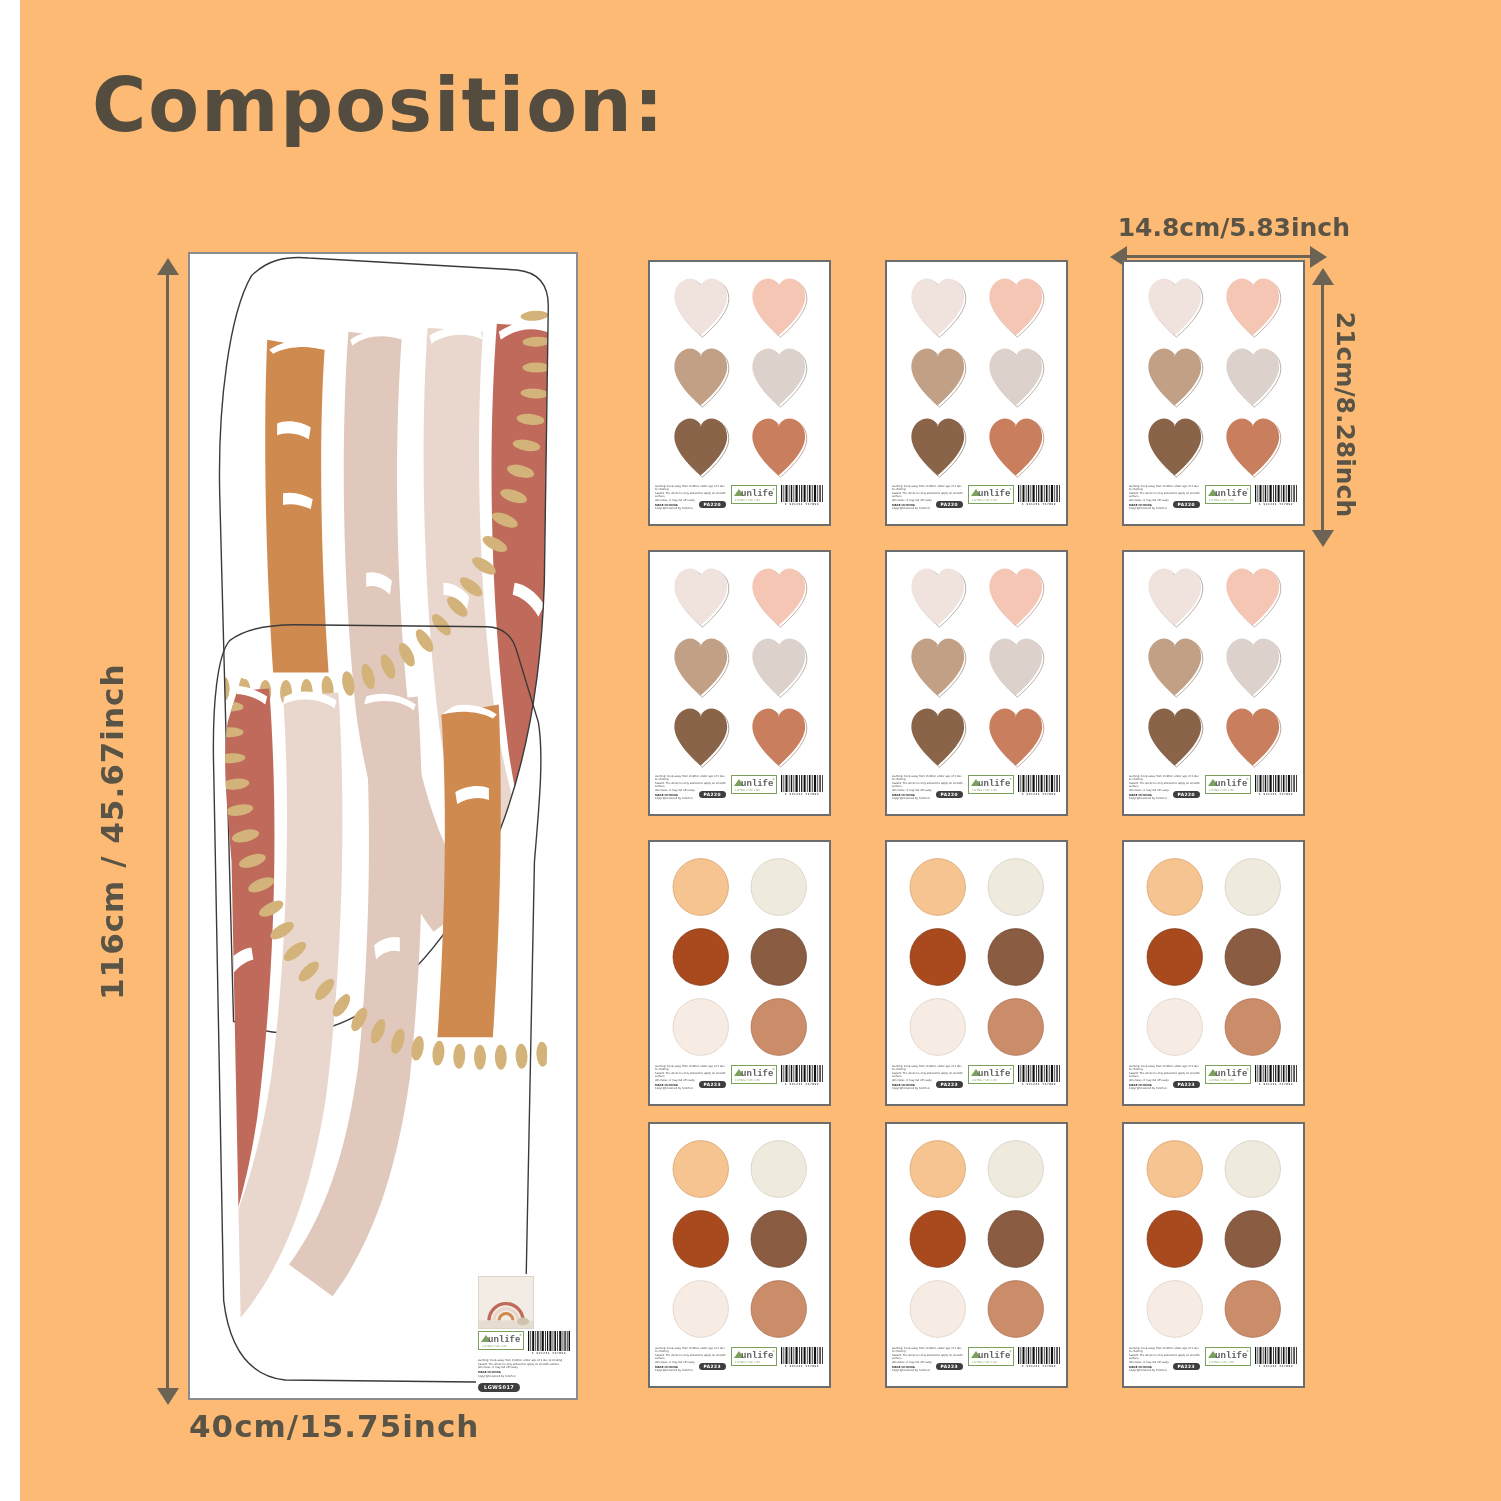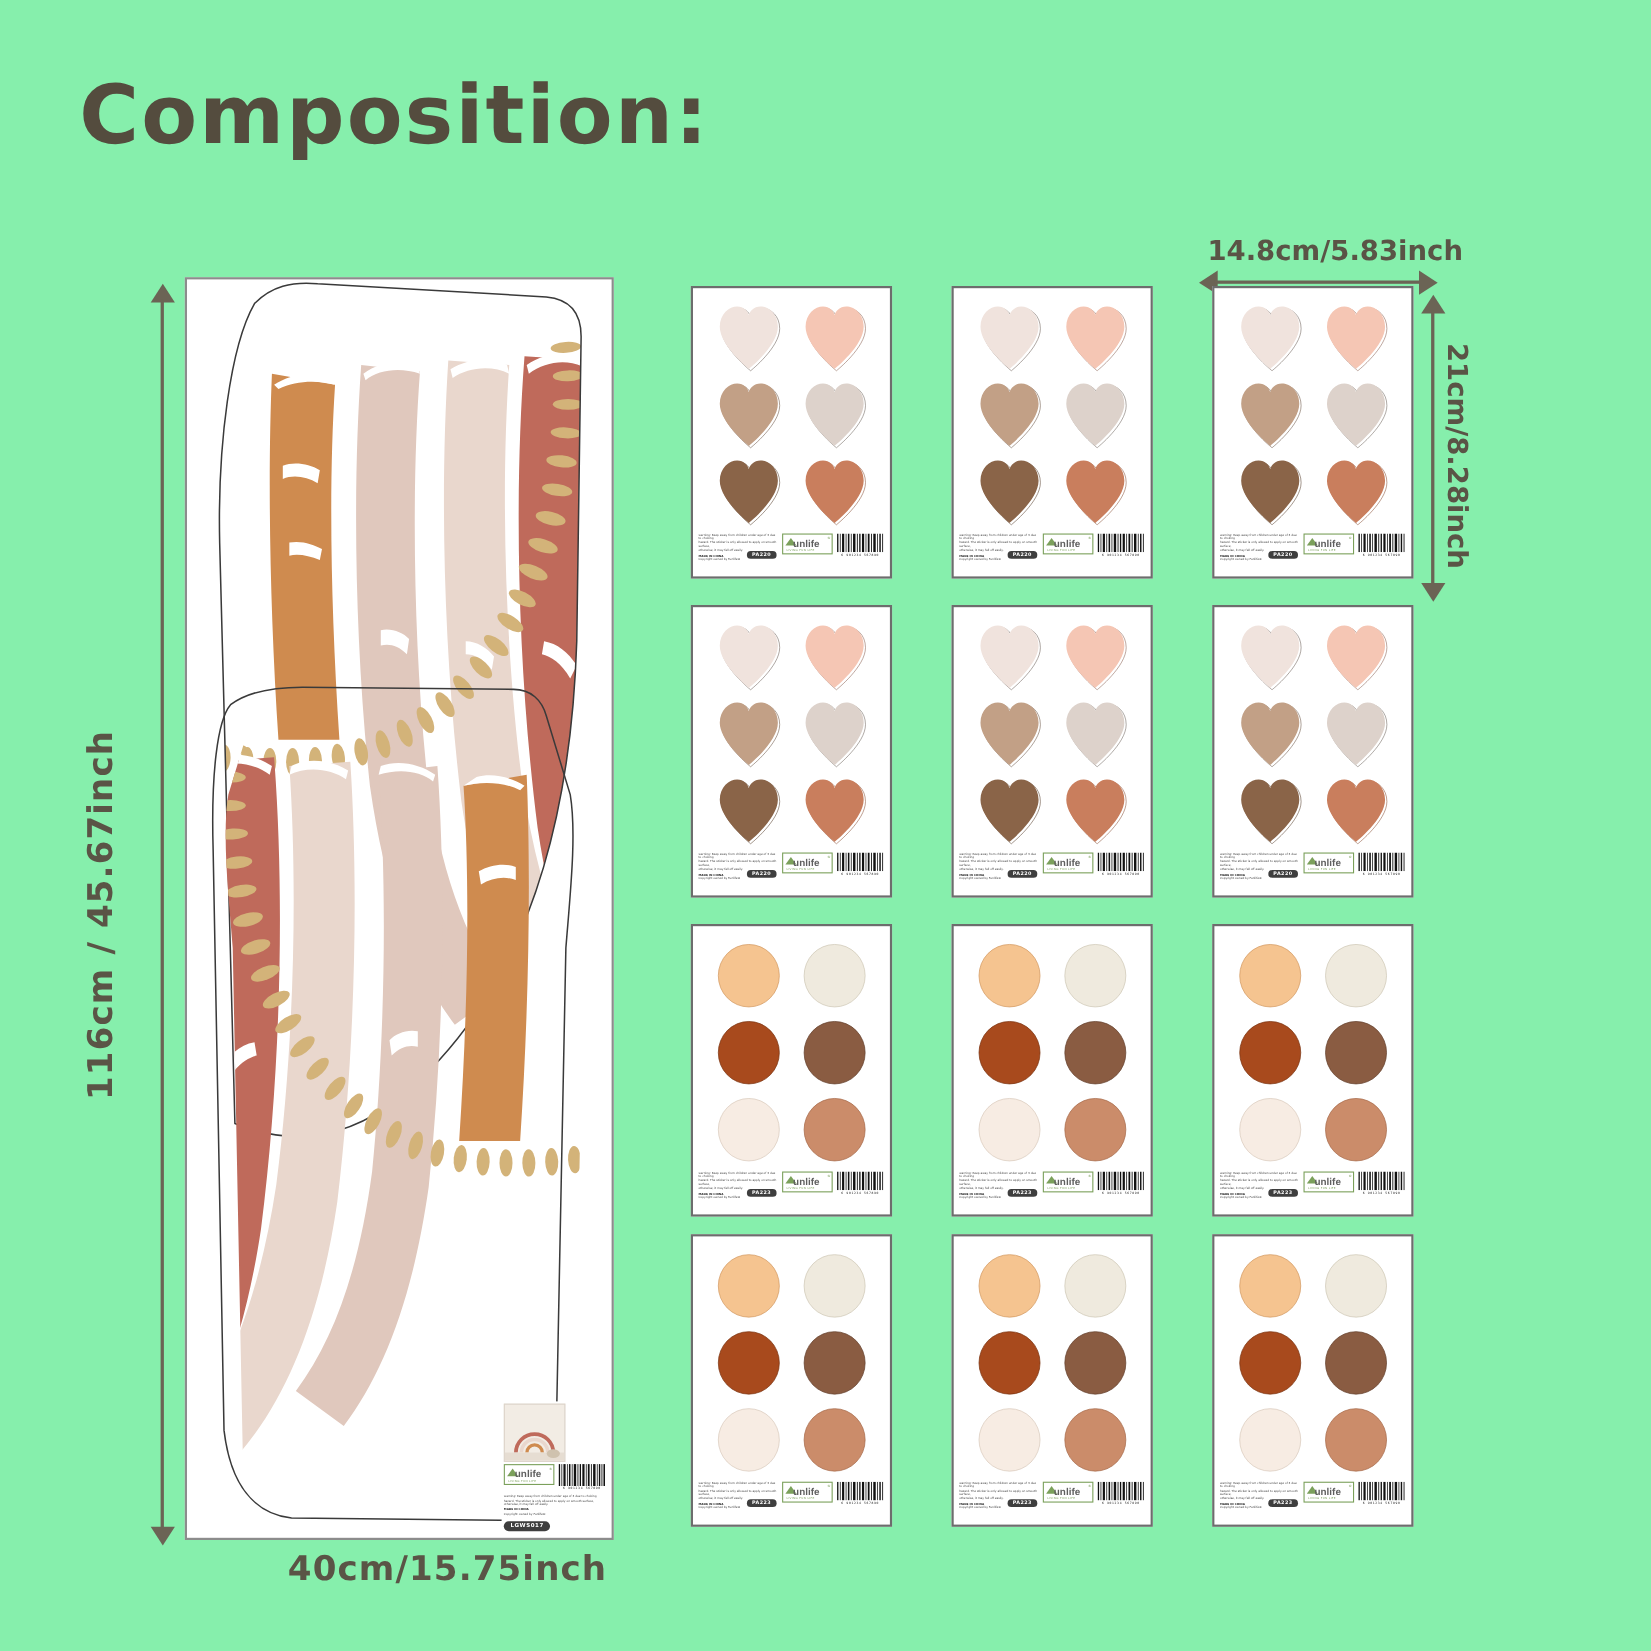--- a/index.html
+++ b/index.html
@@ -10,21 +10,22 @@
   body {
     width: 1501px;
     height: 1501px;
     position: relative;
     overflow: hidden;
     font-family: "DejaVu Sans", sans-serif;
   }
   #page {
     position: absolute;
     inset: 0;
-    background: #86efac;
+    background: #fdba74;
+    margin-left: 20px;
   }
 
   
   #title {
     position: absolute;
     left: 72px;
     top: 62px;
     font-family: "DejaVu Sans", sans-serif;
     font-size: 74px;
     font-weight: 700;
@@ -63,24 +64,24 @@
   #height-label {
     left: -68px;
     top: 822px;
     width: 320px;
     text-align: center;
     transform: rotate(-90deg);
     font-size: 31px;
     letter-spacing: 1px;
   }
   #width-label {
-    left: 152px;
+    left: 169px;
     top: 1408px;
     width: 400px;
-    text-align: right;
+    text-align: left;
     font-size: 31px;
     letter-spacing: 1px;
   }
   #sheet-w-label {
     left: 1060px;
     top: 213px;
     width: 270px;
     text-align: right;
     font-size: 25px;
     letter-spacing: 0px;
@@ -205,21 +206,21 @@
   }
   .brand-roof {
     width: 0; height: 0;
     border-left: 5px solid transparent;
     border-right: 5px solid transparent;
     border-bottom: 7px solid #7ba05b;
     margin-right: -3px;
     margin-top: -5px;
   }
   .brand-name {
-    font-family: Liberation Sans, sans-serif;
+    font-family: Liberation Mono, monospace;
     font-size: 9px;
     font-weight: 700;
     color: #5f5f5f;
     line-height: 1;
   }
   .brand-tm {
     font-size: 3px;
     color: #7ba05b;
     position: absolute;
     right: 1px;

